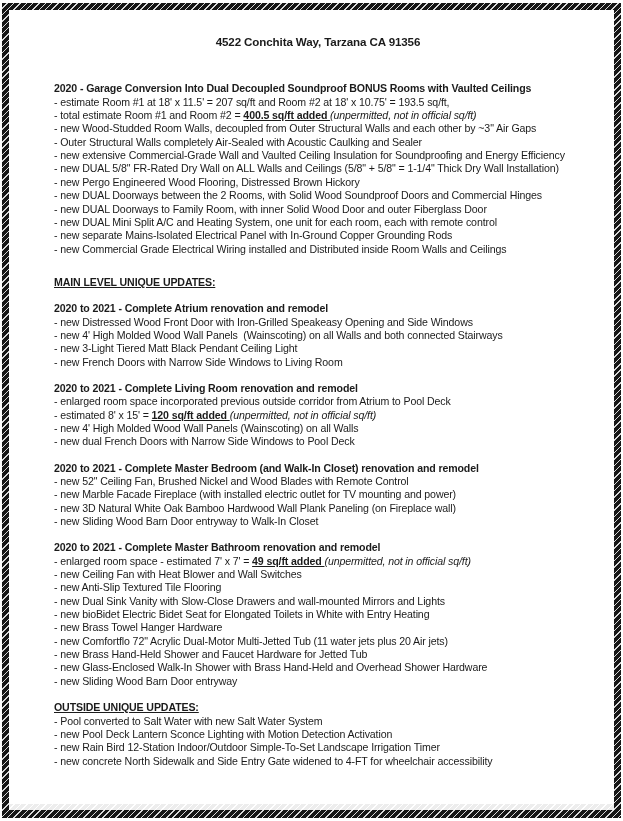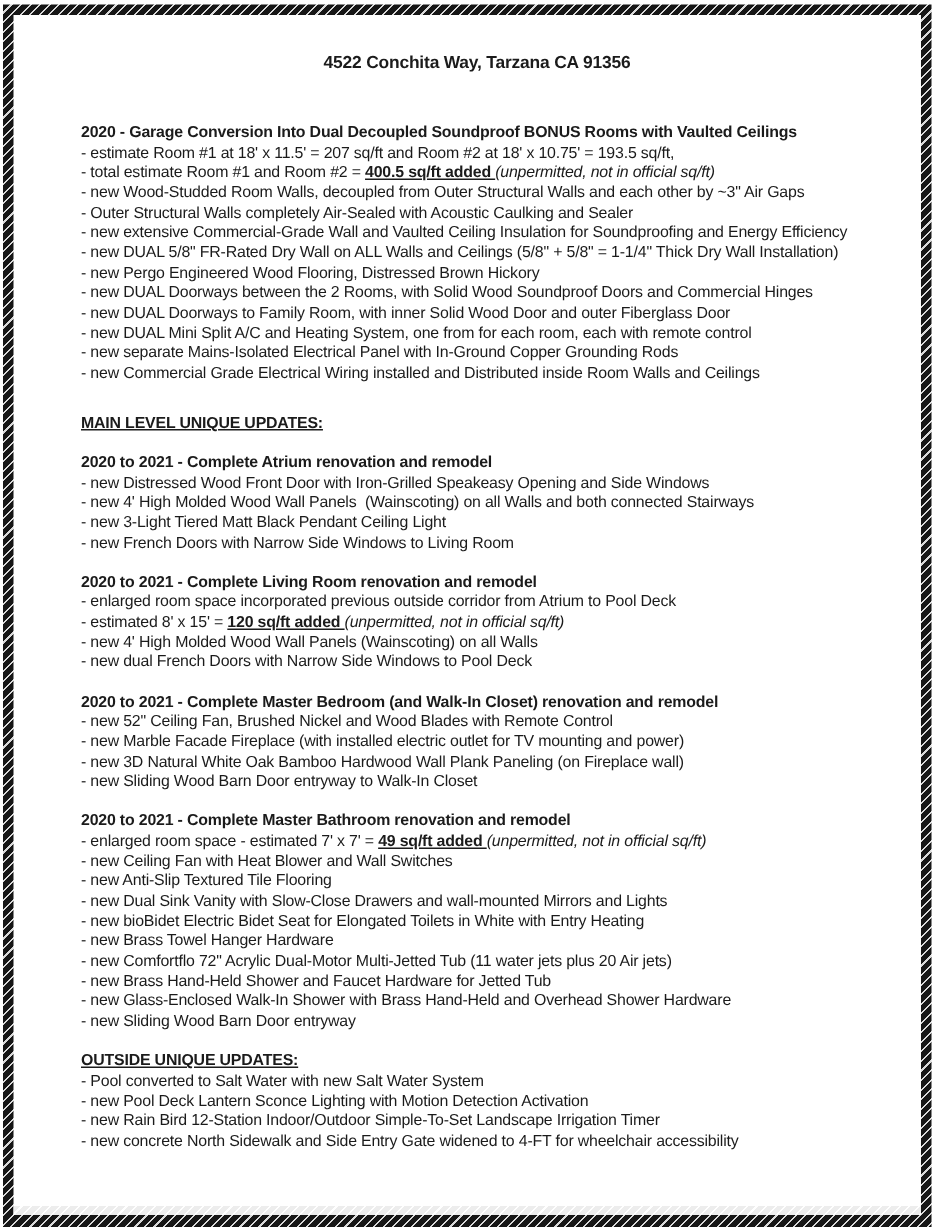--- a/index.html
+++ b/index.html
@@ -67,21 +67,21 @@
             <div class="section-heading">2020 - Garage Conversion Into Dual Decoupled Soundproof BONUS Rooms with Vaulted Ceilings</div>
             <div class="line"><span>- estimate Room #1 at 18' x 11.5' = 207 sq/ft and Room #2 at 18' x 10.75' = 193.5 sq/ft,</span></div>
             <div class="line"><span>- total estimate Room #1 and Room #2 = </span><span class="b">400.5 sq/ft added </span><span class="i">(unpermitted, not in official sq/ft)</span></div>
             <div class="line"><span>- new Wood-Studded Room Walls, decoupled from Outer Structural Walls and each other by ~3" Air Gaps</span></div>
             <div class="line"><span>- Outer Structural Walls completely Air-Sealed with Acoustic Caulking and Sealer</span></div>
             <div class="line"><span>- new extensive Commercial-Grade Wall and Vaulted Ceiling Insulation for Soundproofing and Energy Efficiency</span></div>
             <div class="line"><span>- new DUAL 5/8" FR-Rated Dry Wall on ALL Walls and Ceilings (5/8" + 5/8" = 1-1/4" Thick Dry Wall Installation)</span></div>
             <div class="line"><span>- new Pergo Engineered Wood Flooring, Distressed Brown Hickory</span></div>
             <div class="line"><span>- new DUAL Doorways between the 2 Rooms, with Solid Wood Soundproof Doors and Commercial Hinges</span></div>
             <div class="line"><span>- new DUAL Doorways to Family Room, with inner Solid Wood Door and outer Fiberglass Door</span></div>
-            <div class="line"><span>- new DUAL Mini Split A/C and Heating System, one from for each room, each with remote control</span></div>
+            <div class="line"><span>- new DUAL Mini Split A/C and Heating System, one unit for each room, each with remote control</span></div>
             <div class="line"><span>- new separate Mains-Isolated Electrical Panel with In-Ground Copper Grounding Rods</span></div>
             <div class="line"><span>- new Commercial Grade Electrical Wiring installed and Distributed inside Room Walls and Ceilings</span></div>
           </div>
           <div class="block">
             <div class="section-label">MAIN LEVEL UNIQUE UPDATES:</div>
           </div>
           <div class="block">
             <div class="section-heading">2020 to 2021 - Complete Atrium renovation and remodel</div>
             <div class="line"><span>- new Distressed Wood Front Door with Iron-Grilled Speakeasy Opening and Side Windows</span></div>
             <div class="line"><span>- new 4' High Molded Wood Wall Panels  (Wainscoting) on all Walls and both connected Stairways</span></div>

